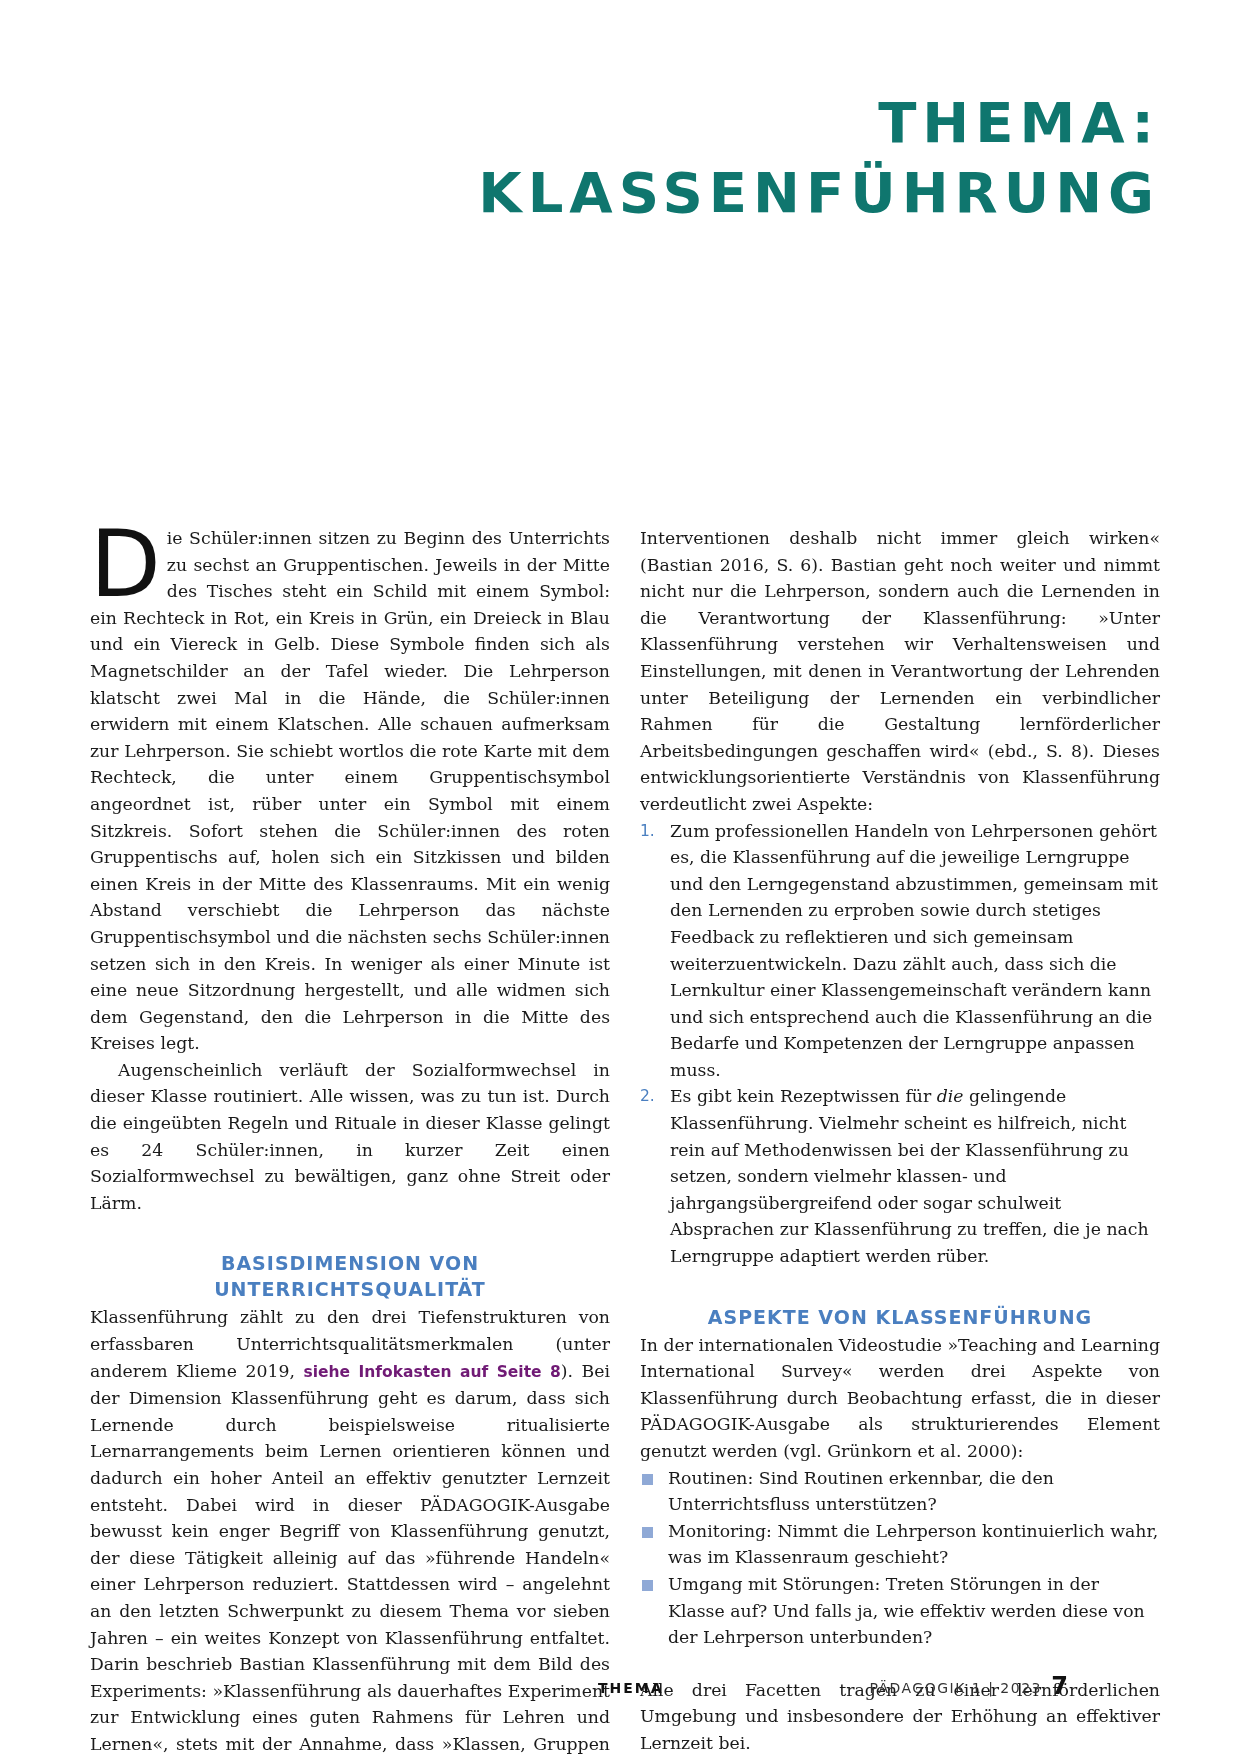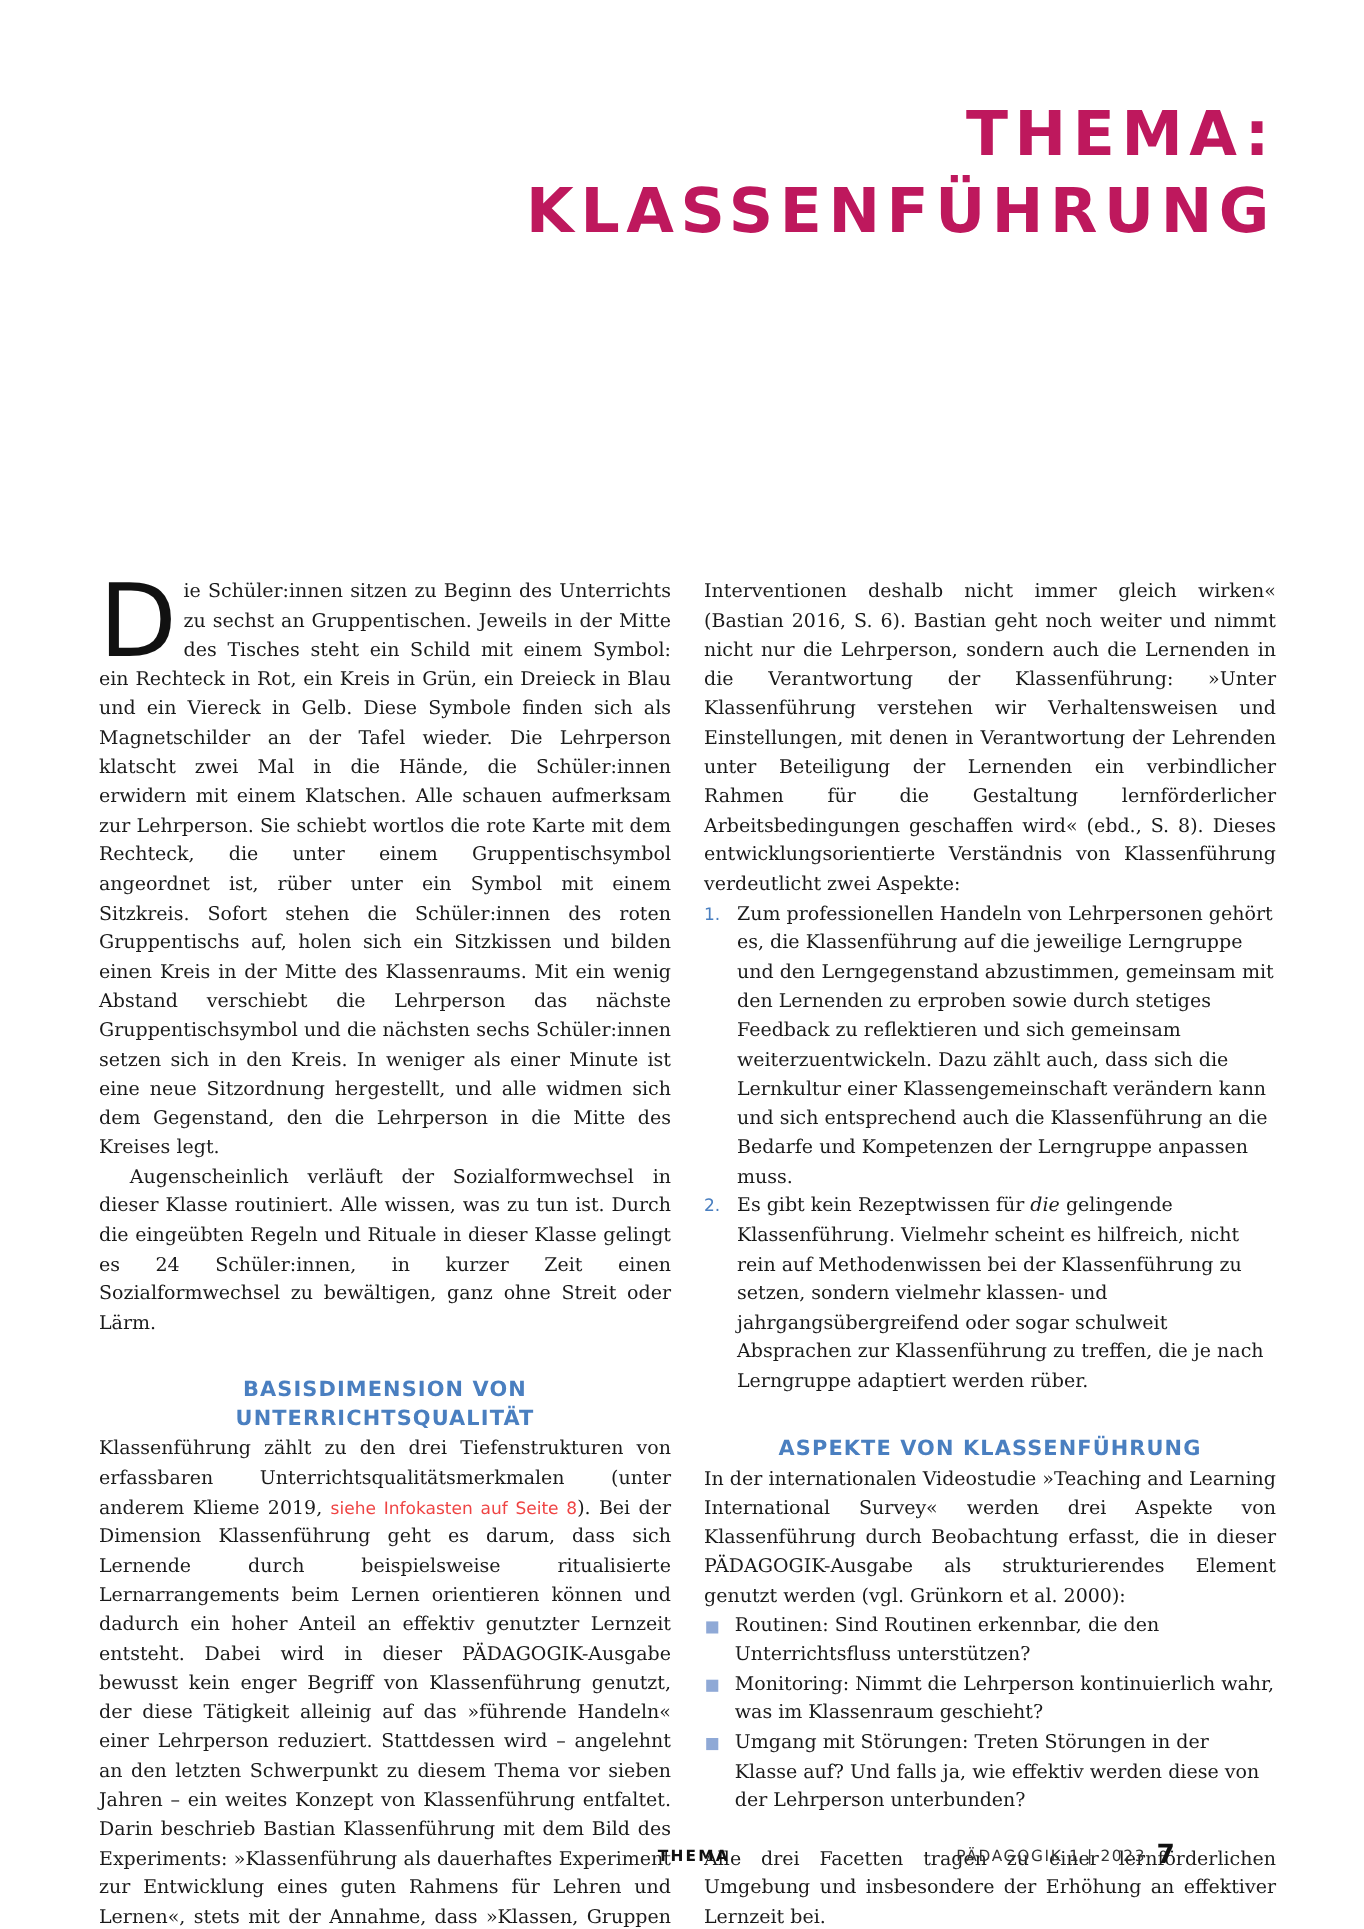--- a/index.html
+++ b/index.html
@@ -1,31 +1,31 @@
 <!DOCTYPE html>
 <html><head>
 <meta charset="utf-8">
 <style>
   html, body { margin:0; padding:0; background:#ffffff; }
   body { width:1240px; height:1754px; position:relative; overflow:hidden;
          font-family:"DejaVu Serif", serif; color:#1a1a1a; }
   .title { position:absolute; right:80px; top:88px; text-align:right;
-           font-family:"DejaVu Sans", sans-serif; font-weight:bold; color:#be185d;
+           font-family:"DejaVu Sans", sans-serif; font-weight:bold; color:#0f766e;
            font-size:56px; line-height:70px; letter-spacing:6px; }
   .col { position:absolute; top:525px; width:520px; font-size:17.3px; line-height:26.6px;
          text-align:justify; hyphens:auto; }
   .col-left { left:90px; }
   .col-right { left:640px; }
   .col p { margin:0; }
   .indent { text-indent:28px; }
   .dropcap { float:left; font-family:"DejaVu Sans", sans-serif; font-size:92px; line-height:74px;
              margin:3px 6px 0 0; color:#111; }
   .h2 { font-family:"DejaVu Sans", sans-serif; font-weight:bold; color:#4a7fc0;
         font-size:19px; letter-spacing:1px; margin:34px 0 2px 0; line-height:26px; text-align:center; }
-  .link { font-family:"DejaVu Sans", sans-serif; color:#ef4444; font-size:15.5px; }
+  .link { font-family:"DejaVu Sans", sans-serif; color:#701a75; font-size:15.5px;font-weight:bold; }
   ol.num { list-style:none; margin:0; padding:0; text-align:left; }
   ol.num li { position:relative; padding-left:30px; }
   ol.num li .n { position:absolute; left:0; top:0; font-family:"DejaVu Sans", sans-serif;
                  color:#4a7fc0; font-size:15.5px; }
   ul.sq { list-style:none; margin:0; padding:0; text-align:left; }
   ul.sq li { position:relative; padding-left:28px; }
   ul.sq li .b { position:absolute; left:2px; top:9px; width:11px; height:11px; background:#8fa9d6; }
   .spacer { height:26px; }
   .footer { position:absolute; top:1676px; left:0; width:1132px; height:24px;
             font-family:"DejaVu Sans", sans-serif;margin-left:16px; }

